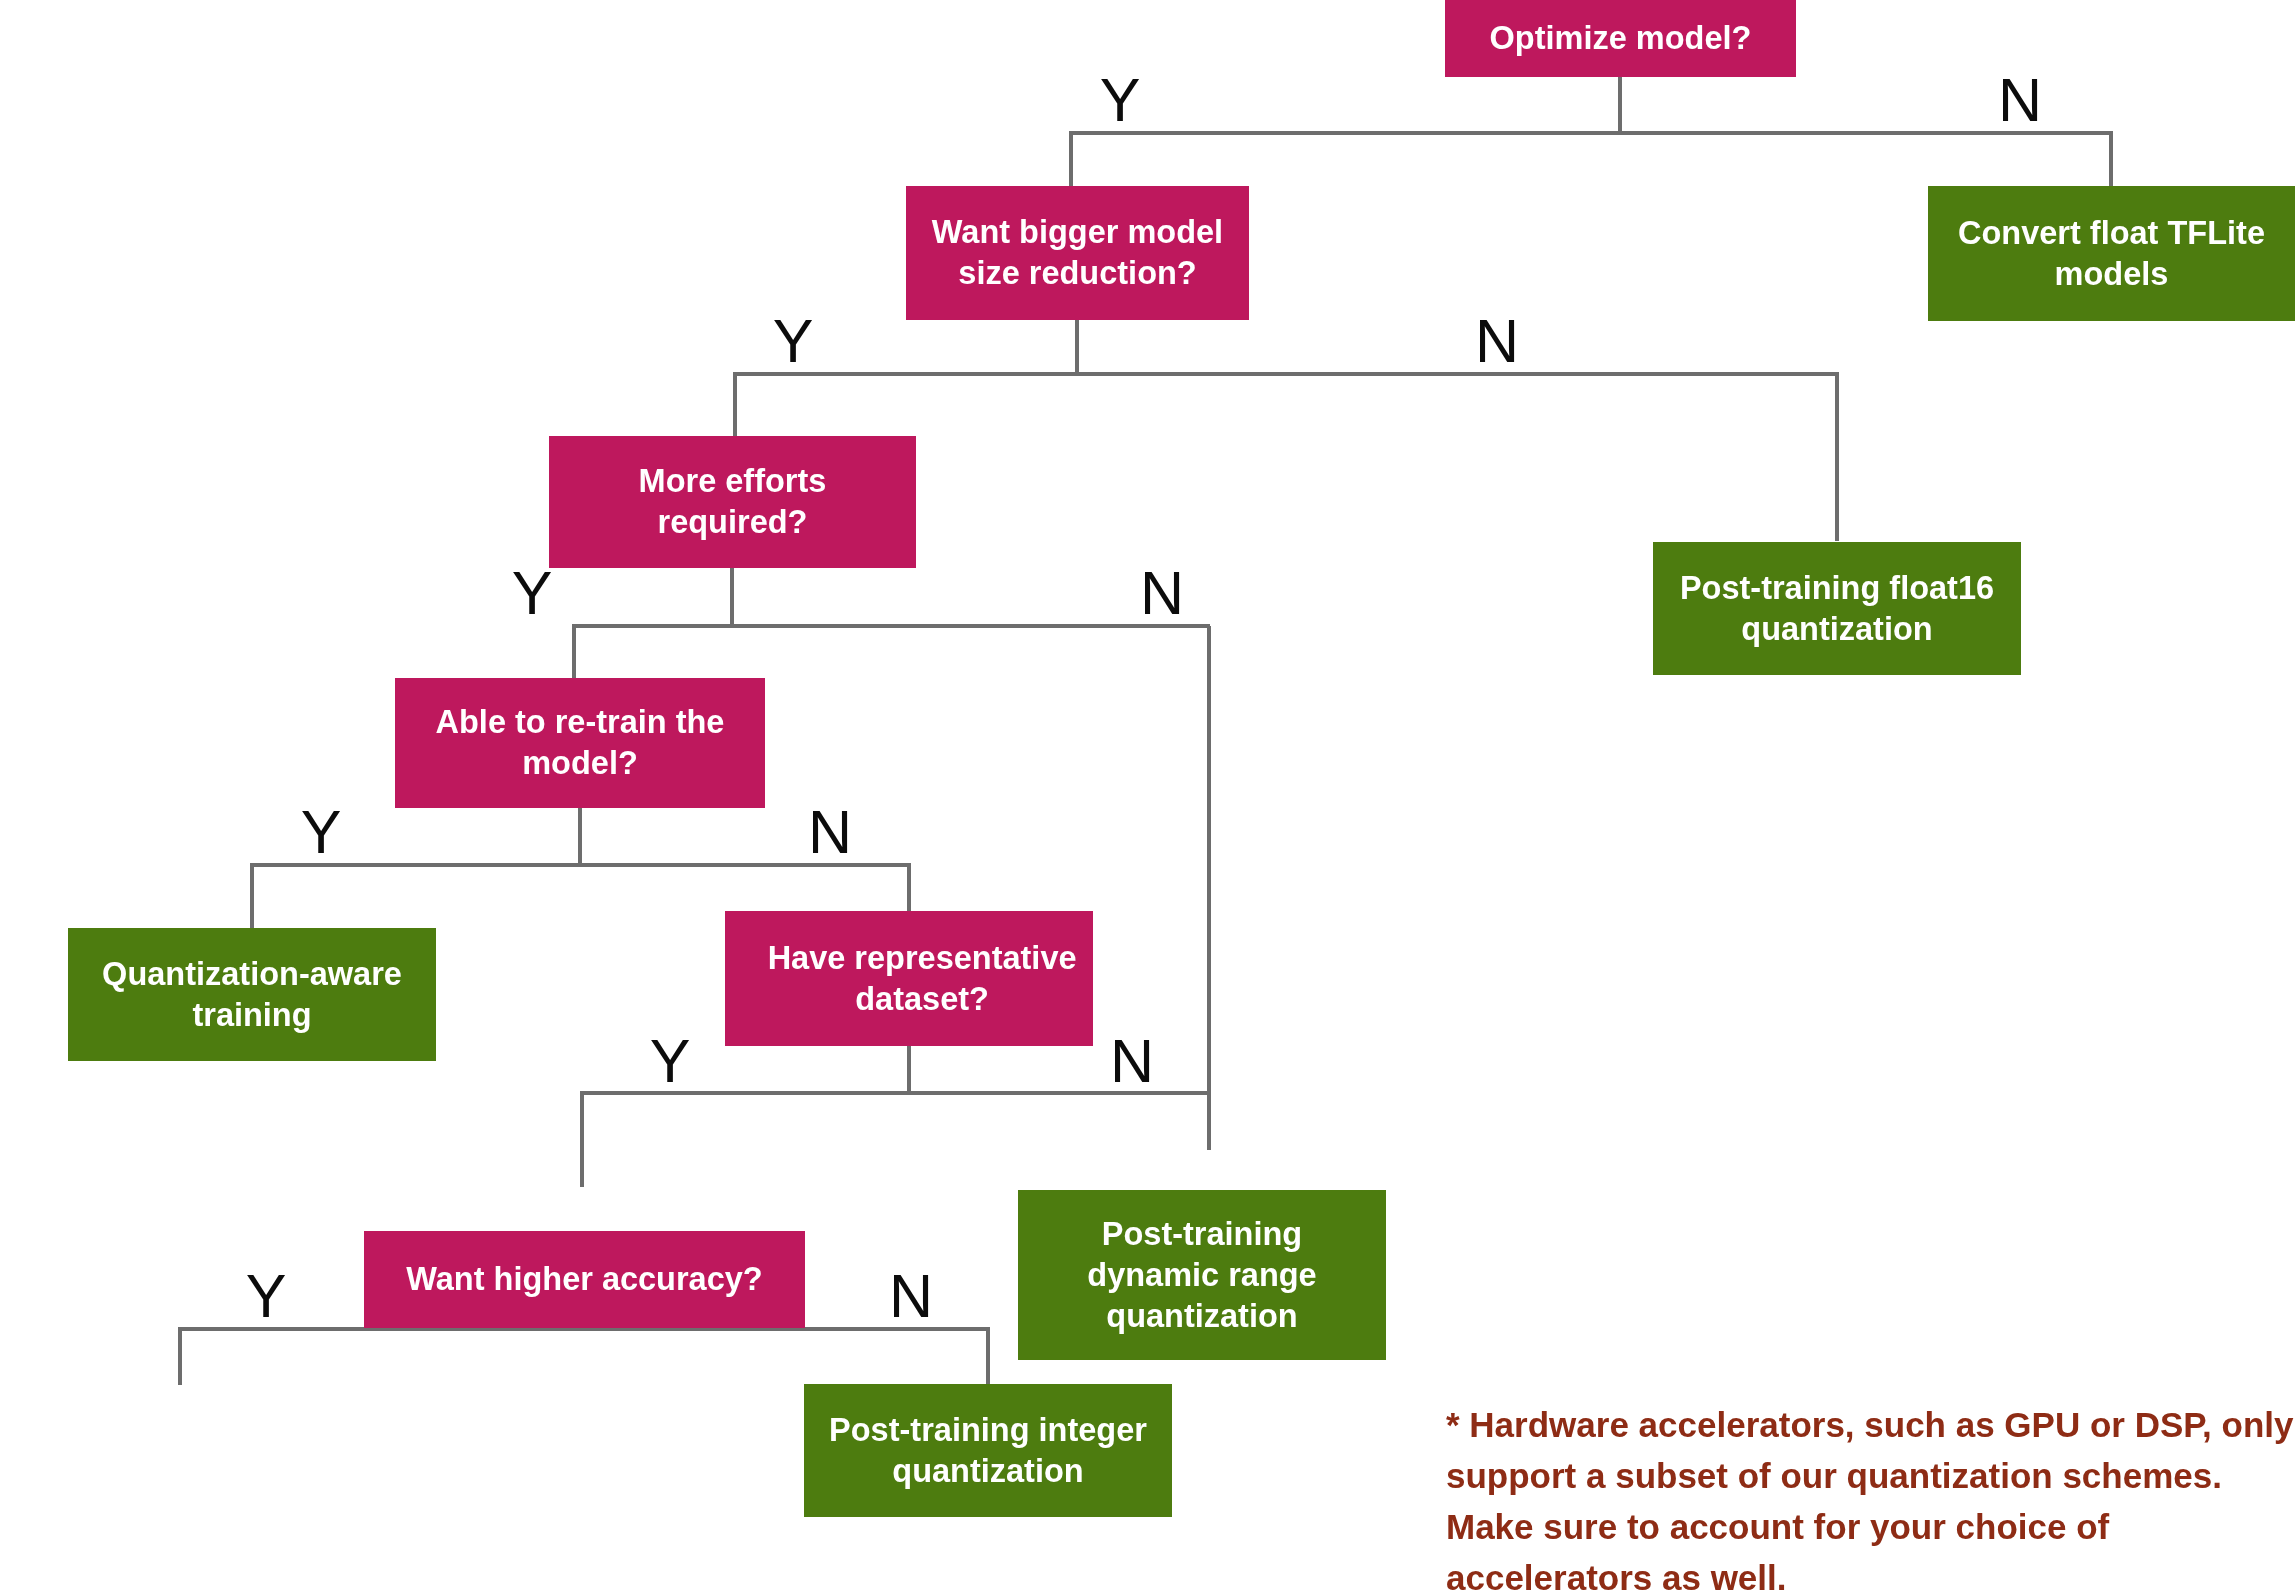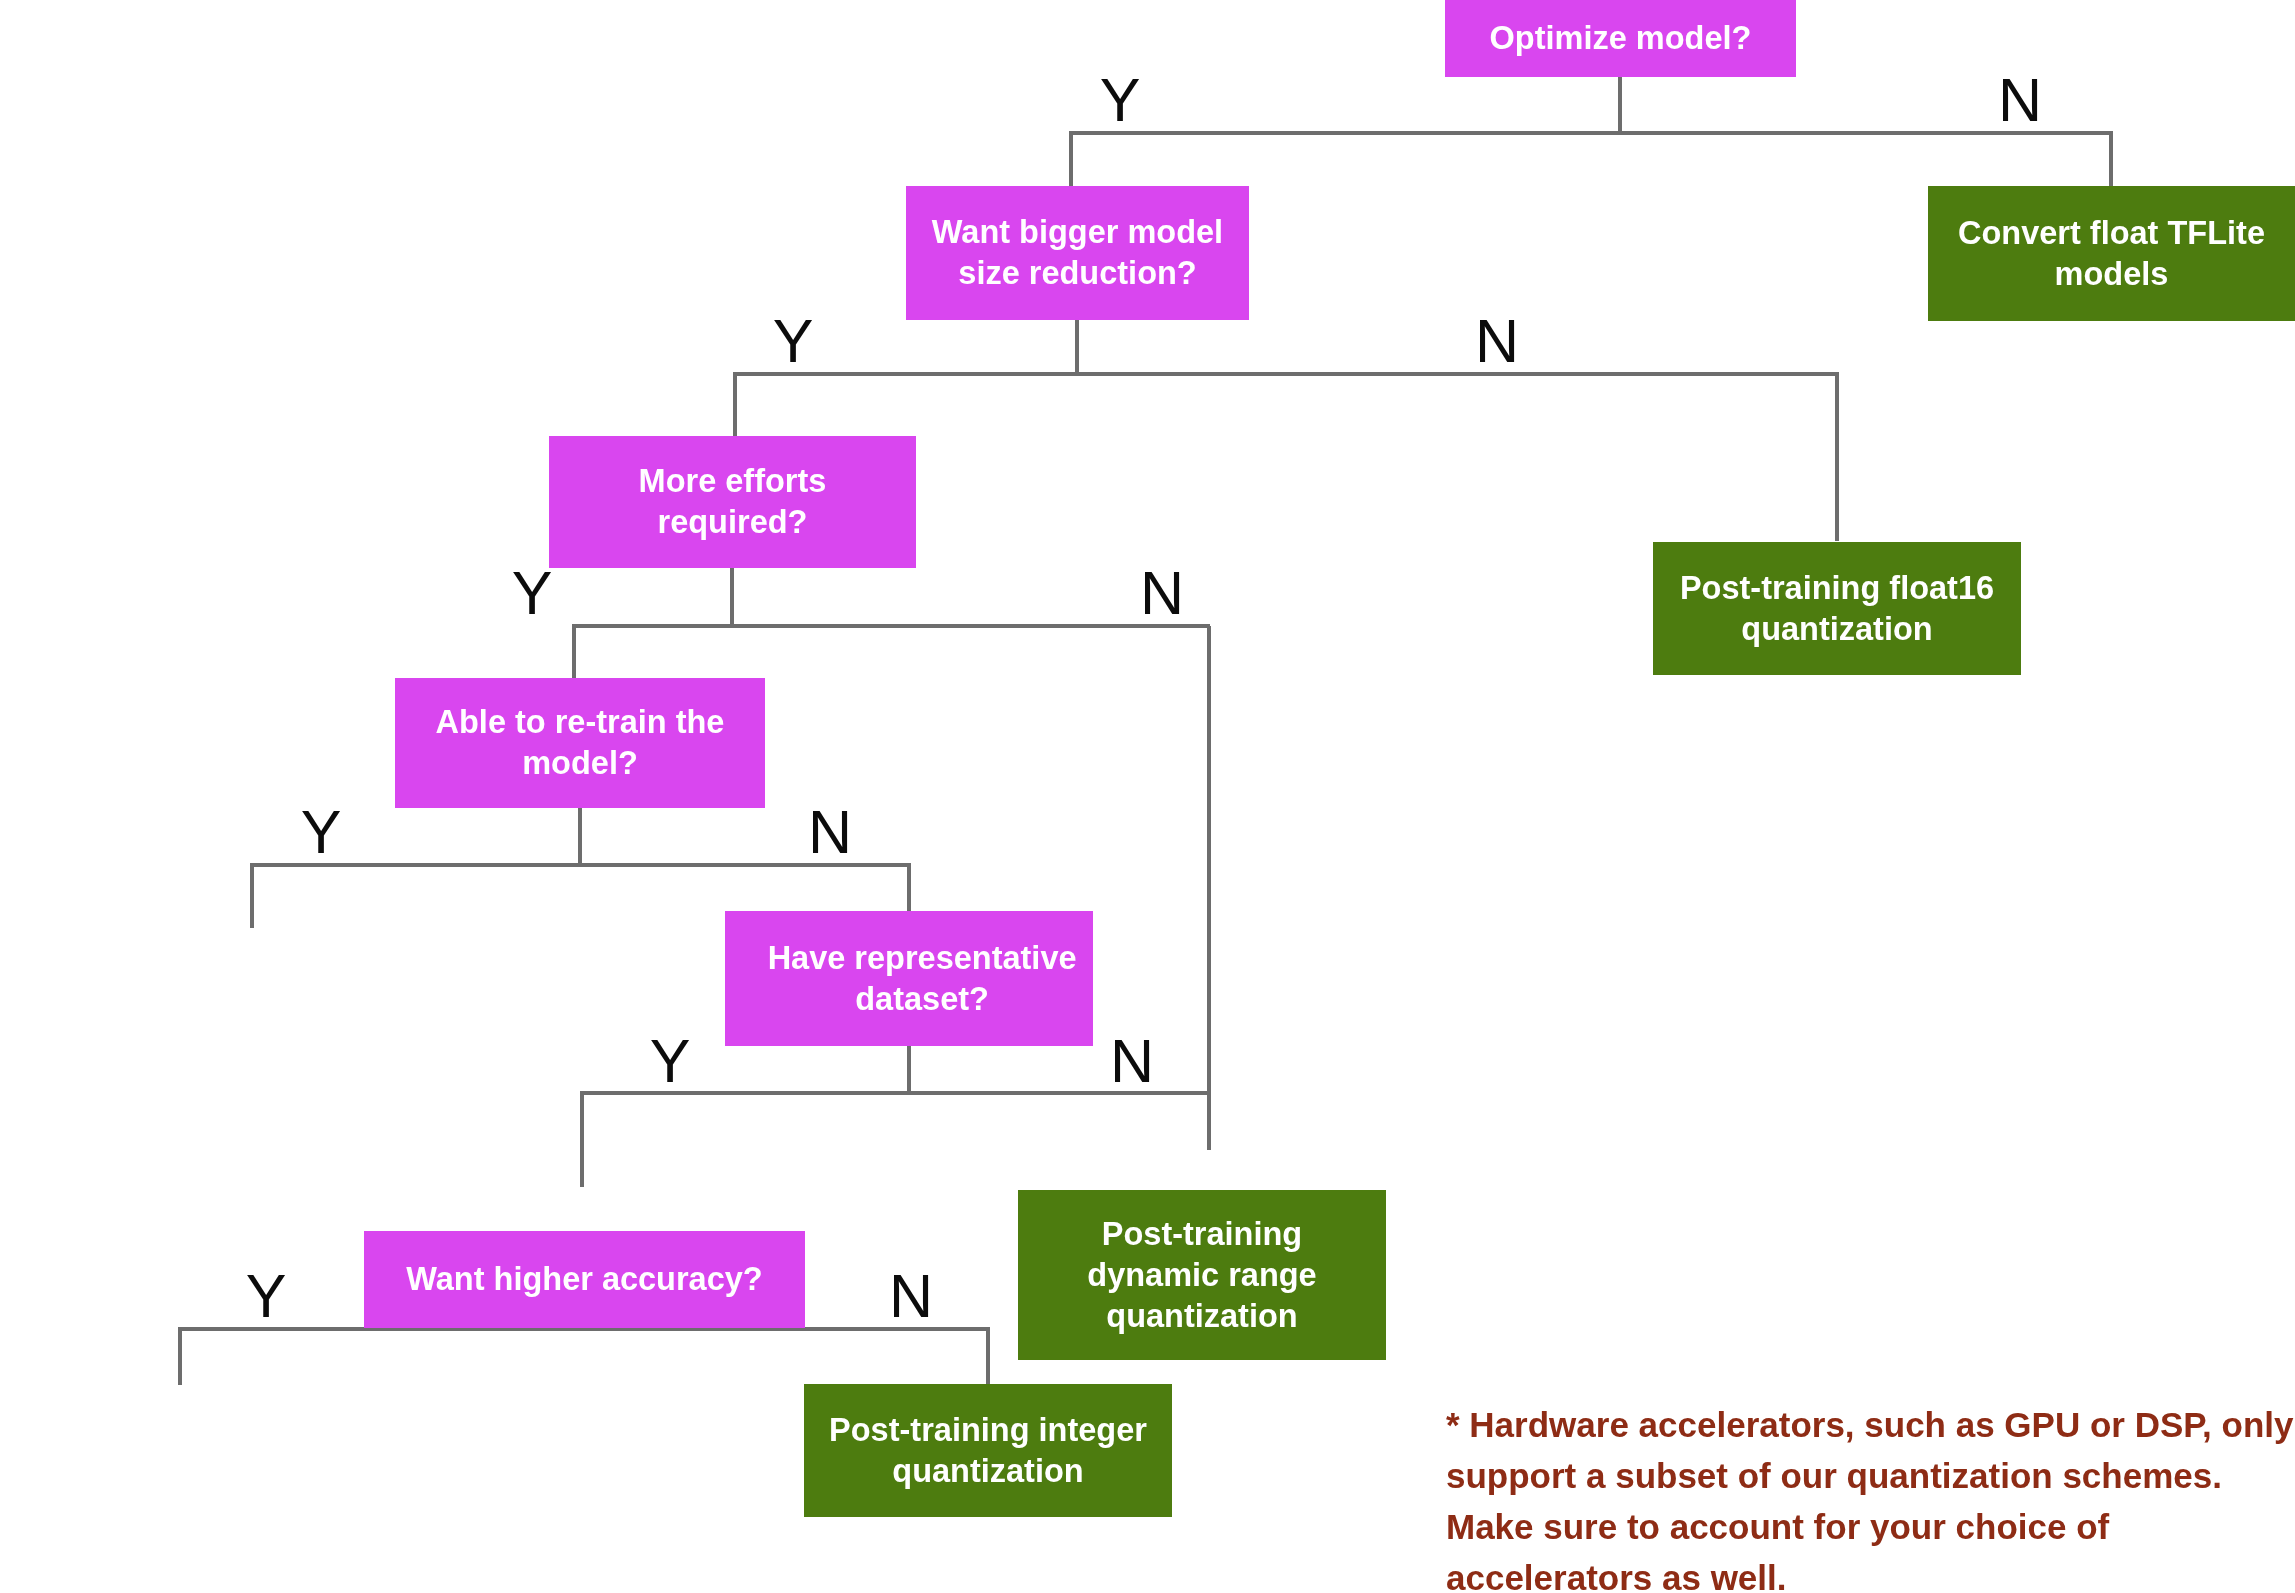--- a/index.html
+++ b/index.html
@@ -17,21 +17,21 @@
     align-items: center;
     justify-content: center;
     text-align: center;
     color: #ffffff;
     font-weight: bold;
     font-size: 32.5px;
     line-height: 41px;
     padding: 0 13.8px;
     box-sizing: border-box;
   }
-  .q { background: #d946ef; }
+  .q { background: #be185d; }
   .r { background: #4d7c0f; }
   .h-line { position: absolute; height: 3.9px; background: #6d6d6d; }
   .v-line { position: absolute; width: 3.9px; background: #6d6d6d; }
   .branch {
     position: absolute;
     height: 69px;
     display: flex;
     align-items: flex-end;
     transform: translateX(-50%);
     font-size: 61px;
@@ -99,19 +99,20 @@
 
   <div class="node q" style="left:1445px; top:0;      width:351px; height:77px;">Optimize model?</div>
   <div class="node q" style="left:906px;  top:186px;  width:343px; height:134px;">Want bigger model size reduction?</div>
   <div class="node q" style="left:549px;  top:436px;  width:367px; height:132px;">More efforts required?</div>
   <div class="node q" style="left:395px;  top:678px;  width:370px; height:130px;">Able to re-train the model?</div>
   <div class="node q" style="left:725px;  top:911px;  width:368px; height:135px;padding-left:40px;">Have representative dataset?</div>
   <div class="node q" style="left:364px;  top:1187px; width:441px; height:97px;margin-top:44px;">Want higher accuracy?</div>
 
   <div class="node r" style="left:1928px; top:186px;  width:367px; height:135px;">Convert float TFLite models</div>
   <div class="node r" style="left:1653px; top:542px;  width:368px; height:133px;">Post-training float16 quantization</div>
+  <div class="node r" style="left:68px;   top:928px;  width:368px; height:133px;">Quantization-aware training</div>
   <div class="node r" style="left:1018px; top:1150px; width:368px; height:170px;margin-top:40px;">Post-training dynamic range quantization</div>
   <div class="node r" style="left:804px;  top:1384px; width:368px; height:133px;">Post-training integer quantization</div>
 
   <div class="footnote">* Hardware accelerators, such as GPU or DSP, only support a subset of our quantization schemes. Make sure to account for your choice of accelerators as well.</div>
 
 </div>
 
 
 </body></html>

